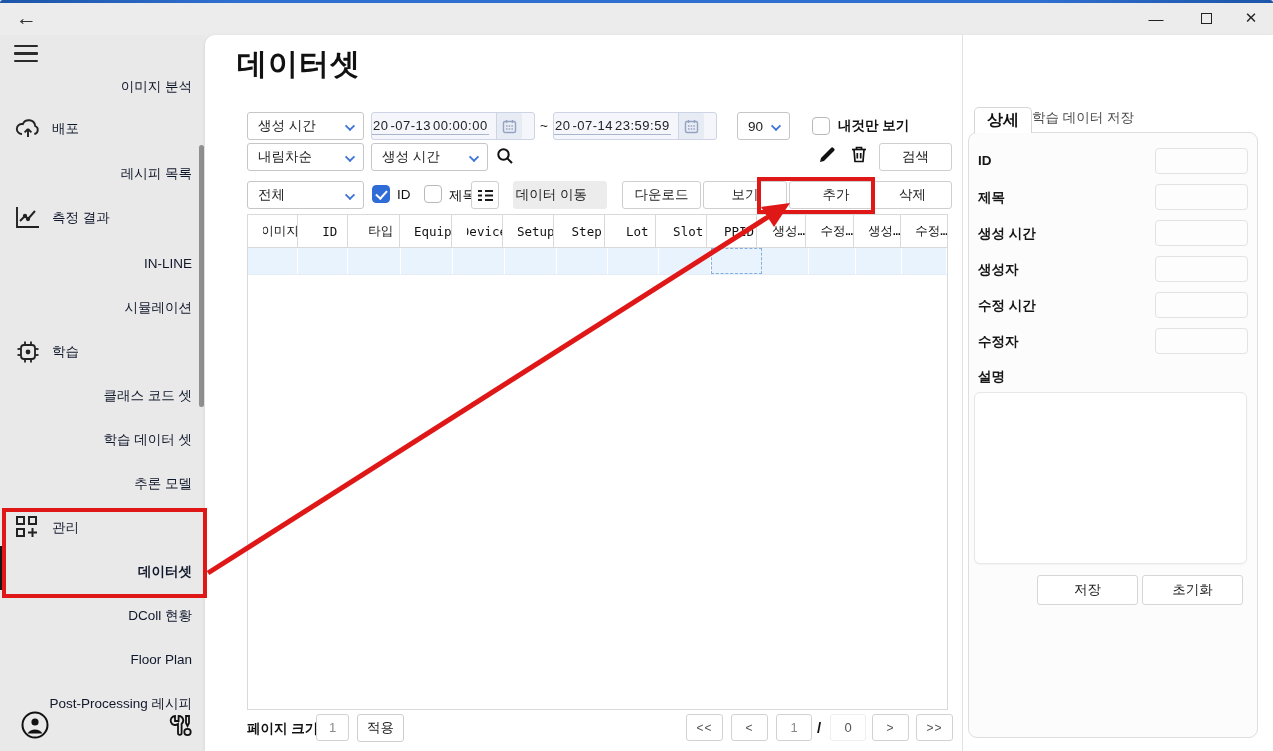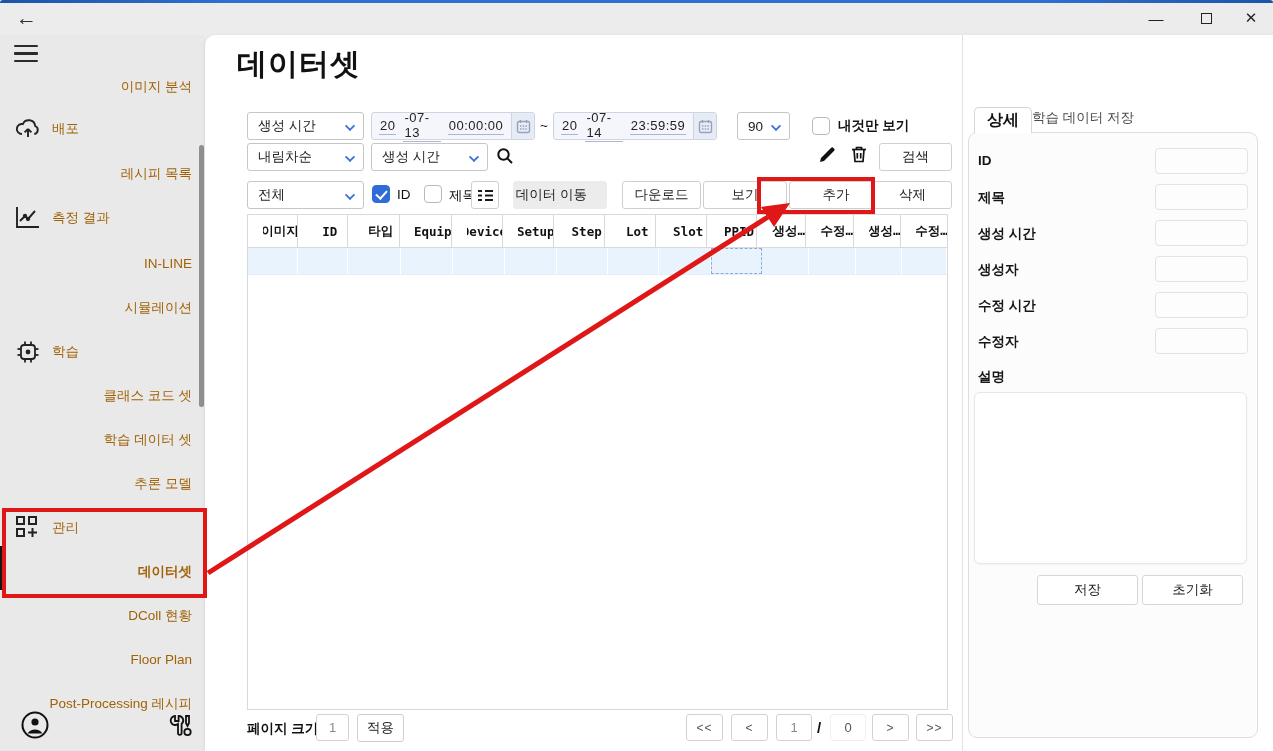--- a/index.html
+++ b/index.html
@@ -13,51 +13,51 @@
   #btn-min { left:1141px; }
   #btn-max { left:1191px; }
   #btn-close { left:1236px; }
   #max-glyph { width:11px; height:11px; border:1.4px solid #222; }
   #back-button { position:absolute; left:16px; top:5px; font-size:21px; color:#333; width:28px; height:26px; display:flex; align-items:center; }
 
   
   #sidebar { position:absolute; left:0; top:35px; width:205px; bottom:0; background:#e9e9e9; }
   #hamburger { position:absolute; left:14px; top:10px; width:24px; height:17px; display:flex; flex-direction:column; justify-content:space-between; }
   #hamburger div { height:2.4px; background:#2b2b2b; border-radius:1px; }
-  .sb-item { position:absolute; font-size:13.5px; color:#a16207; white-space:nowrap; height:22px; line-height:22px; }
+  .sb-item { position:absolute; font-size:13.5px; color:#0f172a; white-space:nowrap; height:22px; line-height:22px; }
   .sb-item.sub { right:13px; text-align:right; }
   .sb-item.group { left:52px; }
   .sb-item.active { font-weight:bold; }
   .sb-icon { position:absolute; left:15px; width:26px; height:26px; }
   #sb-scroll { position:absolute; left:199px; top:110px; width:5px; height:262px; background:#8f8f8f; border-radius:3px; }
   #active-bar { position:absolute; left:0; top:511px; width:4px; height:44px; background:#161616; }
   .foot-icon { position:absolute; }
 
   
   #card { position:absolute; left:205px; top:35px; right:0; bottom:0; background:#ffffff; border-top-left-radius:10px; box-shadow:-1px 0 3px rgba(0,0,0,.06); }
   #page-title { position:absolute; left:237px; top:44px; font-size:30px; font-weight:bold; color:#111; letter-spacing:1px; }
 
   
   .sel { position:absolute; height:28px; background:#fff; border:1px solid #c6c6c6; border-radius:3px; font-size:13.5px; color:#222; display:flex; align-items:center; padding:0 10px; }
   .sel .chev { position:absolute; right:9px; top:9px; width:8px; height:8px; border-right:2px solid #3e71d9; border-bottom:2px solid #3e71d9; transform:rotate(45deg) scale(.9); }
   .btn { position:absolute; height:28px; background:#fff; border:1px solid #cfcfcf; border-radius:3px; font-size:13.5px; color:#222; display:flex; align-items:center; justify-content:center; }
   .btn.grey { background:#ececec; border-color:#ececec; }
   .dategrp { position:absolute; height:28px; background:#f4f6fb; border:1px solid #ccd4e6; border-radius:3px; display:flex; align-items:center; font-size:13px; color:#222; }
-  .dseg { border-bottom:1px solid #aab6cf; margin-left:7px; padding:0 1px 1px 1px; letter-spacing:.5px; }
+  .dseg { border-bottom:1px solid #aab6cf; padding:0 1px 1px 1px; letter-spacing:.5px; }
   .calbtn { margin-left:7px; width:26px; height:26px; background:#e7ebf4; border-left:1px solid #ccd4e6; display:flex; align-items:center; justify-content:center; border-radius:0 2px 2px 0; }
   .cbox { position:absolute; width:18px; height:18px; border:1.6px solid #b9b9b9; border-radius:4px; background:#fff; }
   .cbox.checked { background:#2f6cd8; border-color:#2f6cd8; }
   .cbox.checked::after { content:""; position:absolute; left:5px; top:2px; width:5px; height:9px; border:solid #fff; border-width:0 2px 2px 0; transform:rotate(42deg); }
   .lbl { position:absolute; font-size:13.5px; color:#111; white-space:nowrap; }
   .lbl.b { font-weight:bold; }
 
   
   #table { position:absolute; left:247px; top:214px; width:701px; height:496px; border:1px solid #d9d9d9; }
   #thead { display:flex; height:33px; border-bottom:1px solid #d9d9d9; }
-  #thead .hc { display:flex; align-items:center; justify-content:center; font-family:"DejaVu Sans Mono","Liberation Sans",sans-serif; font-weight:bold; font-size:12.5px; color:#111; border-right:1px solid #d9d9d9; overflow:hidden; white-space:nowrap;margin-left:15px; }
+  #thead .hc { display:flex; align-items:center; justify-content:center; font-family:"DejaVu Sans Mono","Liberation Sans",sans-serif; font-weight:normal; font-size:12.5px; color:#111; border-right:1px solid #d9d9d9; overflow:hidden; white-space:nowrap;margin-left:15px; }
   #thead .hc:last-child { border-right:none; }
   #trow { display:flex; height:27px; border-bottom:1px solid #e4eef9; }
   #trow .rc { background:#e8f3fd; border-right:1px solid #fff; }
   #trow .rc.focused { border:1px dashed #86ace0; background:#e8f3fd; }
 
   
   .pgbtn { position:absolute; top:714px; height:27px; background:#fff; border:1px solid #d2d2d2; border-radius:3px; font-size:12px; color:#555; display:flex; align-items:center; justify-content:center; letter-spacing:1px; }
   .pginput { position:absolute; top:714px; height:27px; background:#fff; border:1px solid #d2d2d2; border-radius:3px; font-size:13px; color:#8a8a8a; text-align:center; line-height:25px; }
 
   

